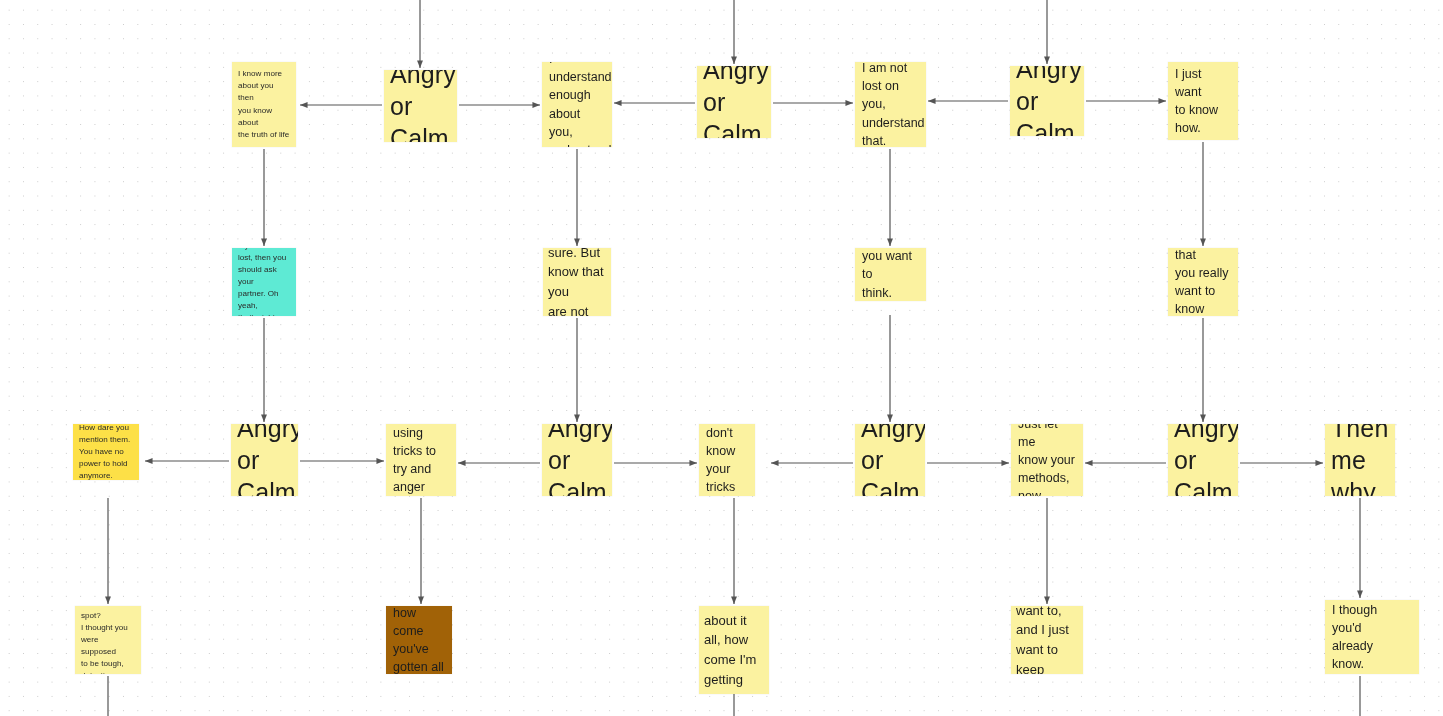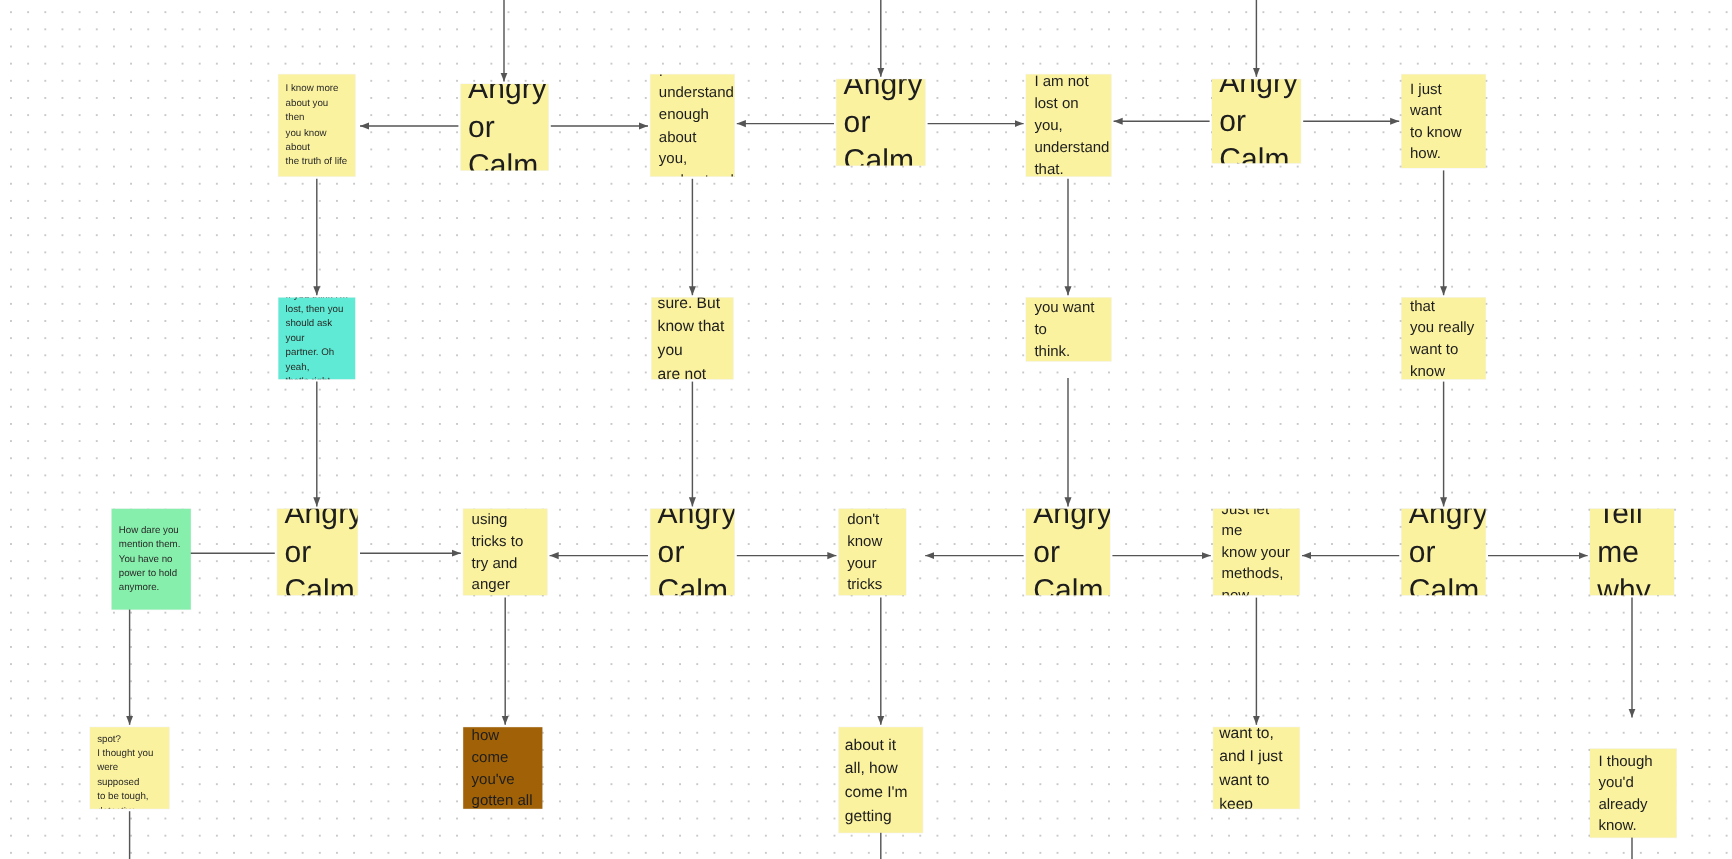--- a/index.html
+++ b/index.html
@@ -185,21 +185,21 @@
 you want to
 think. Don't
 get cocky</span>
       </div>
       <div class="node reply-lg" style="left: 1168px; top: 248px; width: 70px; height: 68px; background: rgb(251, 242, 160);">
         <span class="node-text">What is it that
 you really
 want to know
 about it?</span>
       </div>
-      <div class="node note" style="left: 93px; top: 424px; width: 66px; height: 84px; background: #86efac;">
+      <div class="node note" style="left: 73px; top: 424px; width: 66px; height: 56px; background: #fde047;">
         <span class="node-text">How dare you
 mention them.
 You have no
 power to hold
 anymore.</span>
       </div>
       <div class="node state" style="left: 231px; top: 424px; width: 67px; height: 72px; background: rgb(251, 242, 160);">
         <span class="node-text">Angry
 or Calm</span>
       </div>
@@ -228,21 +228,21 @@
         <span class="node-text">Just let me
 know your
 methods,
 now.</span>
       </div>
       <div class="node state" style="left: 1168px; top: 424px; width: 70px; height: 72px; background: rgb(251, 242, 160);">
         <span class="node-text">Angry
 or Calm</span>
       </div>
       <div class="node state" style="left: 1325px; top: 424px; width: 70px; height: 72px; background: rgb(251, 242, 160);">
-        <span class="node-text">Tell me
+        <span class="node-text">Then me
 why.</span>
       </div>
       <div class="node note" style="left: 75px; top: 606px; width: 66px; height: 68px; background: rgb(251, 242, 160);">
         <span class="node-text">Hit a sore spot?
 I thought you
 were supposed
 to be tough,
 detective</span>
       </div>
       <div class="node reply-lg" style="left: 386px; top: 606px; width: 66px; height: 68px; background: #a16207;">
@@ -257,21 +257,21 @@
 come I'm getting
 under your skin.</span>
       </div>
       <div class="node note-wide" style="left: 1011px; top: 606px; width: 72px; height: 68px; background: rgb(251, 242, 160);">
         <span class="node-text">Hmm, but what if
 I don't want to,
 and I just want to
 keep pulling your
 strings?</span>
       </div>
-      <div class="node reply-lg" style="left: 1325px; top: 600px; width: 72px; height: 74px; background: rgb(251, 242, 160); margin-top: 24px;">
+      <div class="node reply-lg" style="left: 1325px; top: 600px; width: 94px; height: 74px; background: rgb(251, 242, 160);">
         <span class="node-text">I though
 you'd
 already
 know.</span>
       </div>
     </div>
 
 </div>
 
 </body></html>

